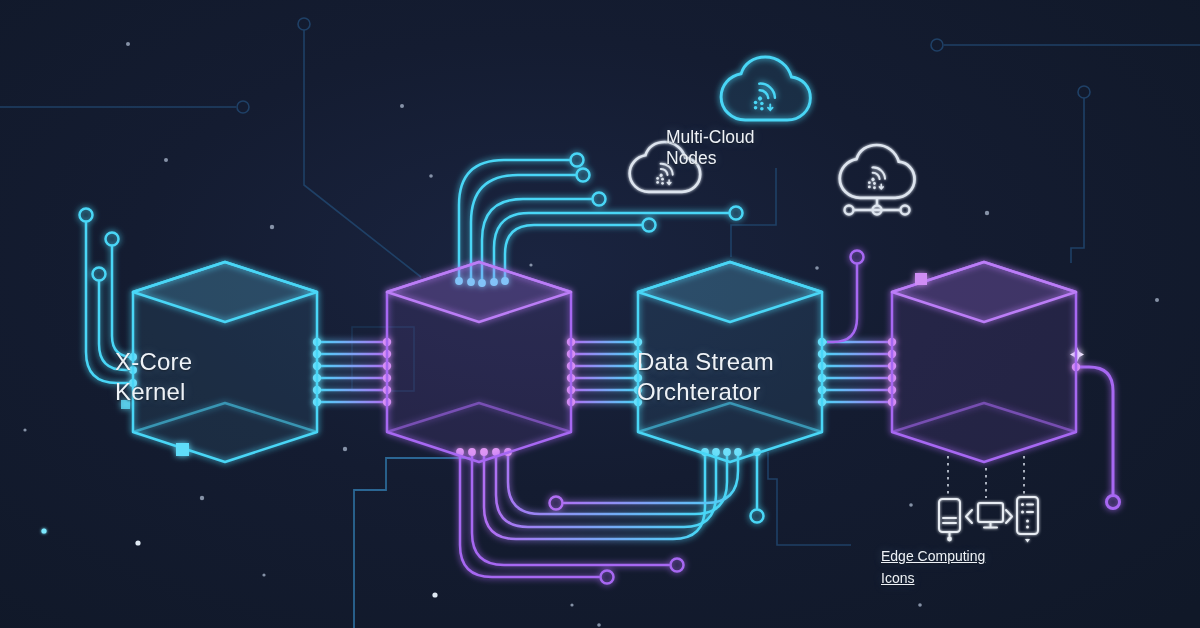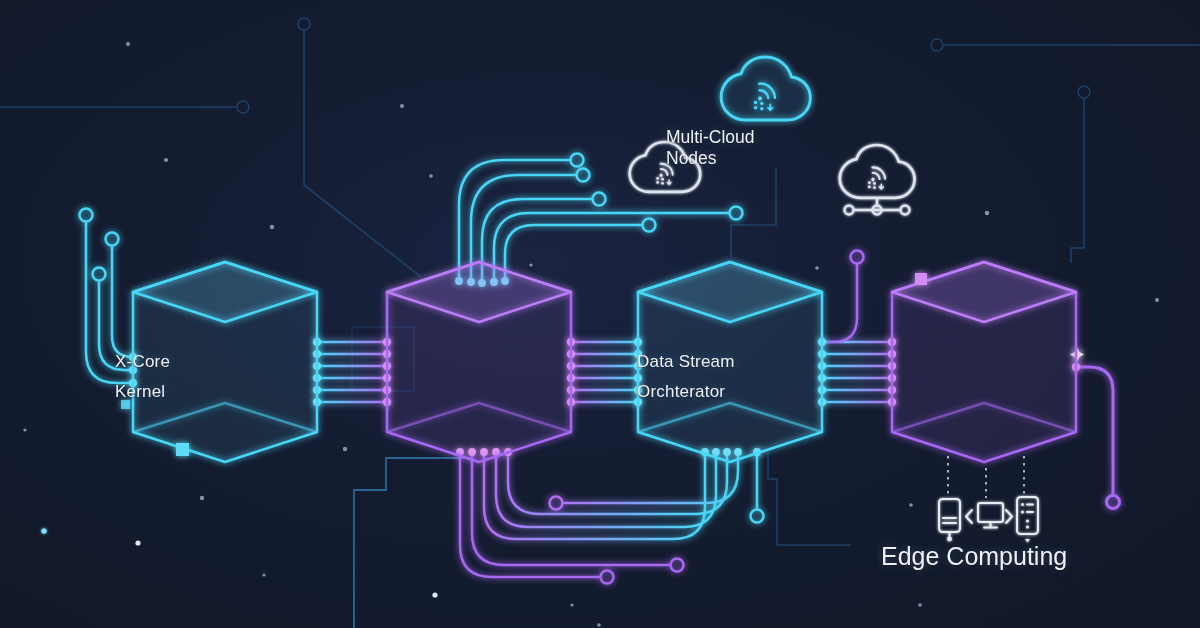--- a/index.html
+++ b/index.html
@@ -8,23 +8,23 @@
     background:radial-gradient(ellipse 900px 500px at 45% 42%, #1a2440 0%, #141c31 45%, #101828 100%);
     font-family:"Liberation Sans", sans-serif;
   }
   #stage svg{position:absolute;left:0;top:0;}
   .lbl{
     position:absolute;color:#eef2f7;
     text-shadow:0 0 10px rgba(170,215,255,.28), 0 1px 2px rgba(0,0,0,.5);
     pointer-events:none;
   }
   .lbl span{display:block;}
-  .node-lbl{width:220px;top:347px;font-size:17px;line-height:30px;font-weight:500;letter-spacing:.2px;}
+  .node-lbl{width:220px;top:347px;font-size:24px;line-height:30px;font-weight:500;letter-spacing:.2px;}
   .cloud-lbl{left:666px;top:127px;width:204px;font-size:17.5px;line-height:21px;font-weight:500;}
-  .edge-lbl{left:881px;top:545px;width:204px;font-size:25px;line-height:22px;font-weight:500;}
+  .edge-lbl{left:881px;top:545px;width:204px;font-size:14px;line-height:22px;font-weight:500;text-decoration:underline;}
 </style>
 </head>
 <body>
 
 <div id="stage">
 <svg width="1200" height="628" viewBox="0 0 1200 628">
   <defs>
     <filter id="glow" x="-130%" y="-130%" width="360%" height="360%">
       <feGaussianBlur stdDeviation="3.1" result="b"></feGaussianBlur>
       <feMerge>
@@ -374,14 +374,15 @@
 <div class="lbl node-lbl" style="left:637px">
   <span>Data Stream</span>
       <span>Orchterator</span>
 </div>
 <div class="lbl cloud-lbl">
   <span>Multi-Cloud</span>
       <span>Nodes</span>
 </div>
 <div class="lbl edge-lbl">
   <span>Edge Computing</span>
+      <span>Icons</span>
 </div>
 </div>
 
 </body></html>

